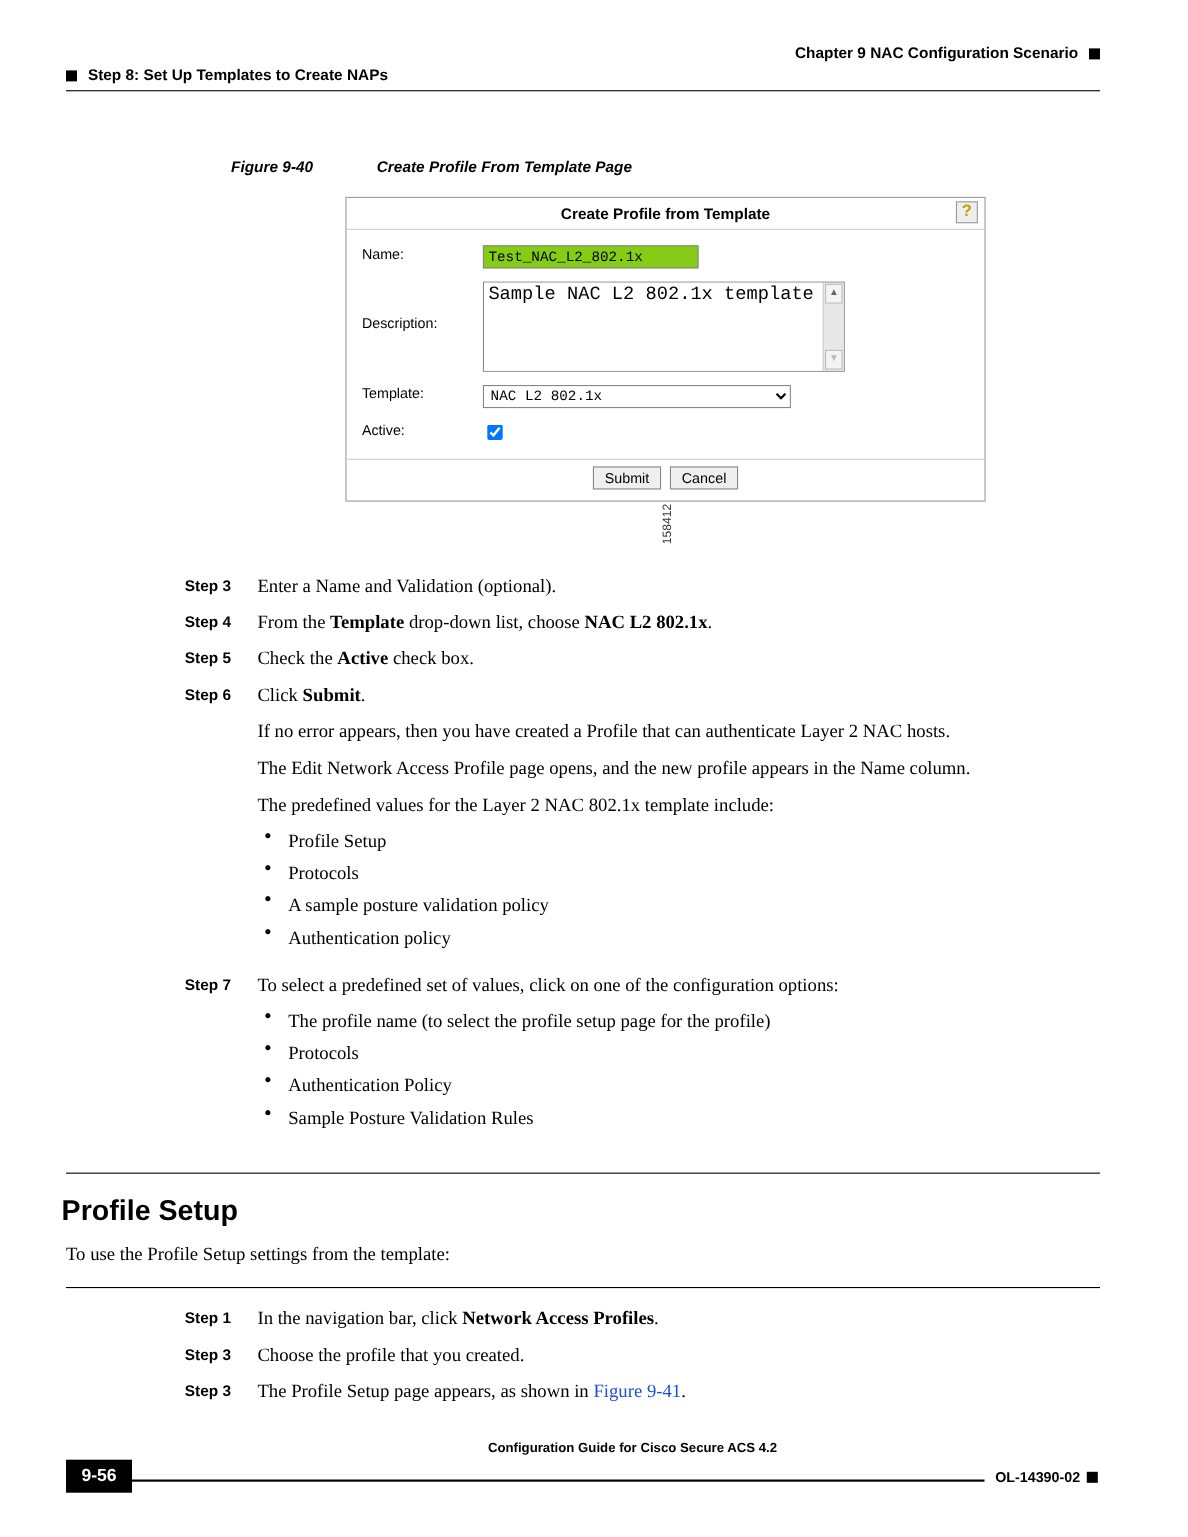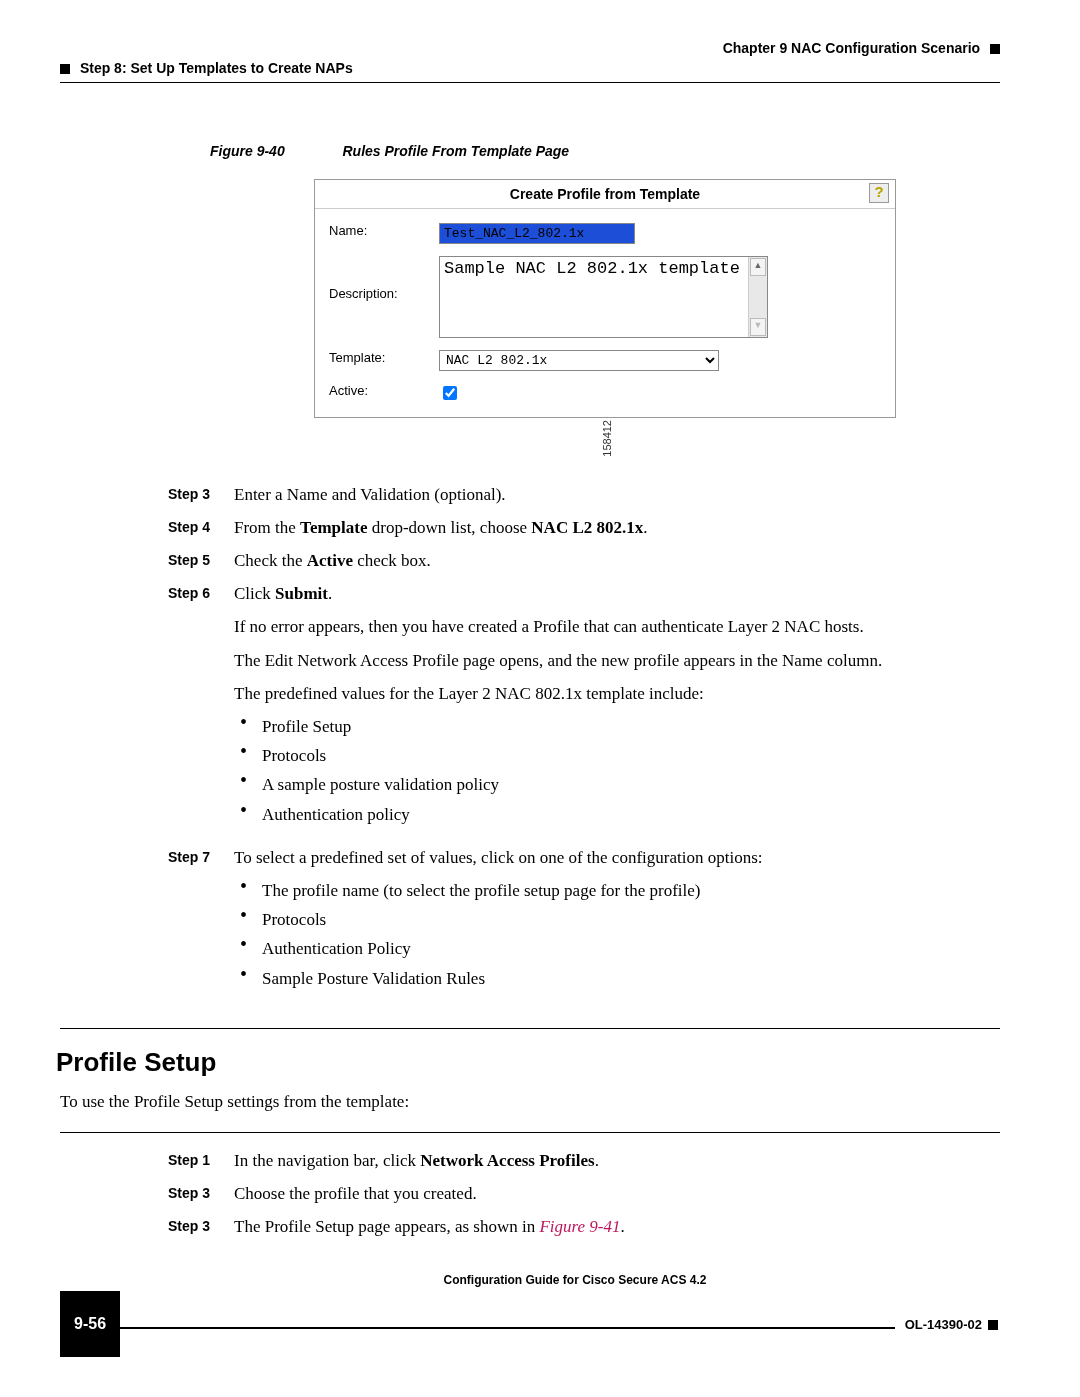--- a/index.html
+++ b/index.html
@@ -111,21 +111,21 @@
   }
   .fb-body { padding: 14px 14px 8px 14px; }
   .fb-row { display: flex; margin-bottom: 12px; align-items: flex-start; }
   .fb-label { width: 110px; }
   .fb-input {
     font-family: "Courier New", monospace;
     font-size: 13px;
     border: 1px solid #888;
     padding: 2px 4px;
     width: 186px;
-    background: #1d4ed8;
+    background: #84cc16;
   }
   .fb-textarea-wrap {
     display: flex;
     border: 1px solid #888;
   }
   .fb-textarea {
     font-family: "Courier New", monospace;
     font-size: 17px;
     border: none;
     padding: 2px 4px;
@@ -209,21 +209,21 @@
     font-family: Arial, Helvetica, sans-serif;
     font-weight: bold;
     font-size: 26px;
     margin-bottom: 14px;
     margin-left: -4px;
   }
   .section-intro {
     font-size: 17px;
     margin-bottom: 20px;
   }
-  .link { color: #be185d; font-style: italic; }
+  .link { color: #1d4ed8; }
   .bold { font-weight: bold; }
   .footer {
     position: absolute;
     left: 60px;
     right: 80px;
     bottom: 40px;
     font-family: Arial, Helvetica, sans-serif;
     font-size: 12px;
   }
   .footer-title {
@@ -233,21 +233,21 @@
     margin-left:90px;
   }
   .footer-bar {
     display: flex;
     align-items: center;
   }
   .footer-page {
     background: #000;
     color: #fff;
     font-weight: bold;
-    padding: 24px 14px;
+    padding: 6px 14px;
     font-size: 16px;
   }
   .footer-line {
     flex: 1;
     border-top: 2px solid #000;
     margin: 0 10px 0 0;
     position: relative;
     top: 4px;
   }
   .footer-doc {
@@ -275,21 +275,21 @@
   </div>
   <div class="header-left">
     <span class="marker"></span>
     <span>Step 8: Set Up Templates to Create NAPs</span>
   </div>
   <hr class="header-rule">
 
   <div class="figure-caption">
     <span>Figure 9-40</span>
     <span class="gap"></span>
-    <span>Rules Profile From Template Page</span>
+    <span>Create Profile From Template Page</span>
   </div>
 
   <div class="figure-wrap">
     <div class="figure-box">
       <div class="fb-title">
         <span>Create Profile from Template</span>
         <span class="fb-help">?</span>
       </div>
       <div class="fb-body">
         <div class="fb-row">
@@ -310,20 +310,24 @@
           <div class="fb-label">Template:</div>
           <select class="fb-select">
             <option>NAC L2 802.1x</option>
           </select>
         </div>
         <div class="fb-row" style="margin-bottom:6px">
           <div class="fb-label">Active:</div>
           <input type="checkbox" class="fb-check" checked="" style="">
         </div>
       </div>
+      <div class="fb-buttons">
+        <button class="fb-btn">Submit</button>
+        <button class="fb-btn">Cancel</button>
+      </div>
     </div>
     <div class="figure-num">158412</div>
   </div>
 
   <div class="step-line">
     <div class="step-label">Step 3</div>
     <div class="step-body">Enter a Name and Validation (optional).</div>
   </div>
   <div class="step-line">
     <div class="step-label">Step 4</div>

